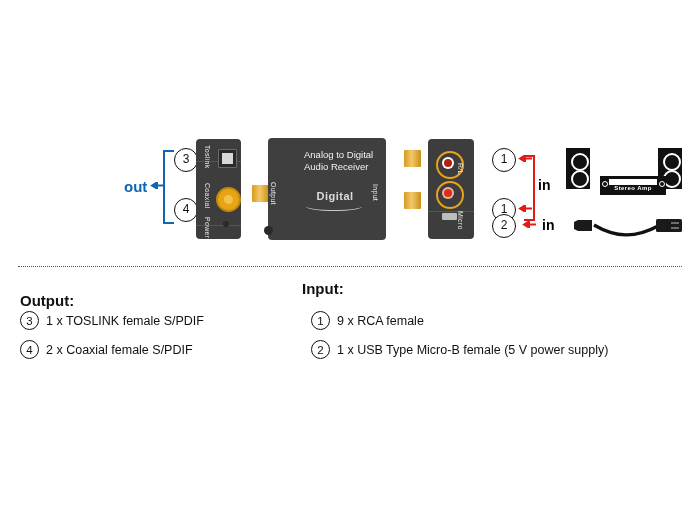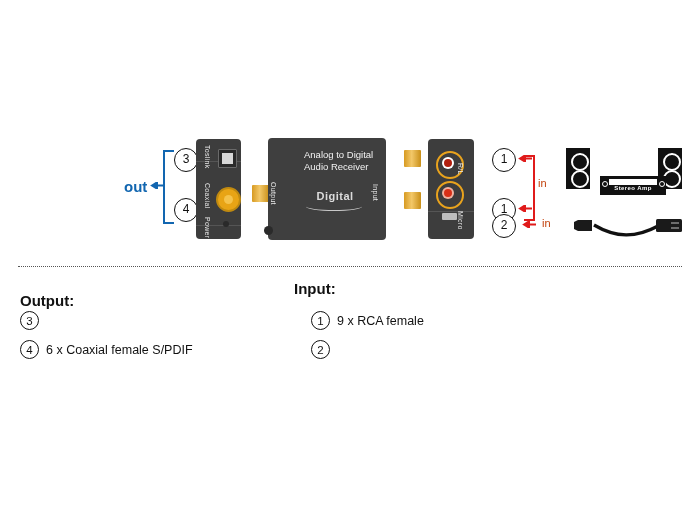--- a/index.html
+++ b/index.html
@@ -59,21 +59,21 @@
 
   
   #panel-right{left:428px;top:139px;width:46px;height:100px;background:#3d3d3d;border-radius:4px;}
   #pr-seam{position:absolute;left:0;top:72px;width:46px;height:1px;background:#555;}
   .rca{position:absolute;width:24px;height:24px;border-radius:50%;border:2px solid #e9a31d;}
   .rca-in{position:absolute;left:4px;top:4px;width:12px;height:12px;border-radius:50%;}
   #micro-port{position:absolute;left:14px;top:74px;width:15px;height:7px;background:#bdbdbd;border-radius:1px;}
 
   
   #in-bracket{left:524px;top:155px;width:9px;height:62px;border:2px solid #e01b1b;border-left:none;}
-  .in-word{position:absolute;color:#c2410c;font-size:11px;font-weight:normal;}
+  .in-word{position:absolute;color:#000000;font-size:14px;font-weight:bold;}
   .red-arrow{position:absolute;height:7px;}
 
   
   .spk{position:absolute;width:24px;height:41px;background:#111;}
   .spk-c{position:absolute;border-radius:50%;border:2px solid #fff;background:#111;}
   #amp-unit{position:absolute;left:600px;top:176px;width:66px;height:19px;background:#111;}
   #amp-slot{position:absolute;left:9px;top:3px;width:48px;height:6px;background:#fff;}
   #amp-label{position:absolute;left:4px;top:9px;width:58px;text-align:center;color:#fff;font-size:6px;font-weight:bold;letter-spacing:.4px;}
   .amp-knob{position:absolute;top:5px;width:4px;height:4px;border-radius:50%;border:1px solid #fff;}
 
@@ -194,28 +194,30 @@
     <rect x="84" y="3" width="26" height="13" rx="1.5" fill="#1a1a1a"></rect>
     <rect x="99" y="6" width="8" height="2" fill="#6d6d6d"></rect>
     <rect x="99" y="11" width="8" height="2" fill="#6d6d6d"></rect>
   </svg>
 
   <div class="abs" id="divider"></div>
 
   <div class="leg-head" style="left:20px;top:292px">Output:</div>
   <div class="leg-row" style="left:20px;top:311px">
     <div class="leg-ring">3</div>
+    <div class="leg-text">1 x TOSLINK female S/PDIF</div>
   </div>
   <div class="leg-row" style="left:20px;top:340px">
     <div class="leg-ring">4</div>
-    <div class="leg-text">6 x Coaxial female S/PDIF</div>
-  </div>
-
-  <div class="leg-head" style="left:294px;top:280px">Input:</div>
+    <div class="leg-text">2 x Coaxial female S/PDIF</div>
+  </div>
+
+  <div class="leg-head" style="left:302px;top:280px">Input:</div>
   <div class="leg-row" style="left:311px;top:311px">
     <div class="leg-ring">1</div>
     <div class="leg-text">9 x RCA female</div>
   </div>
   <div class="leg-row" style="left:311px;top:340px">
     <div class="leg-ring">2</div>
+    <div class="leg-text">1 x USB Type Micro-B female (5 V power supply)</div>
   </div>
 
 </div>
 
 </body></html>

